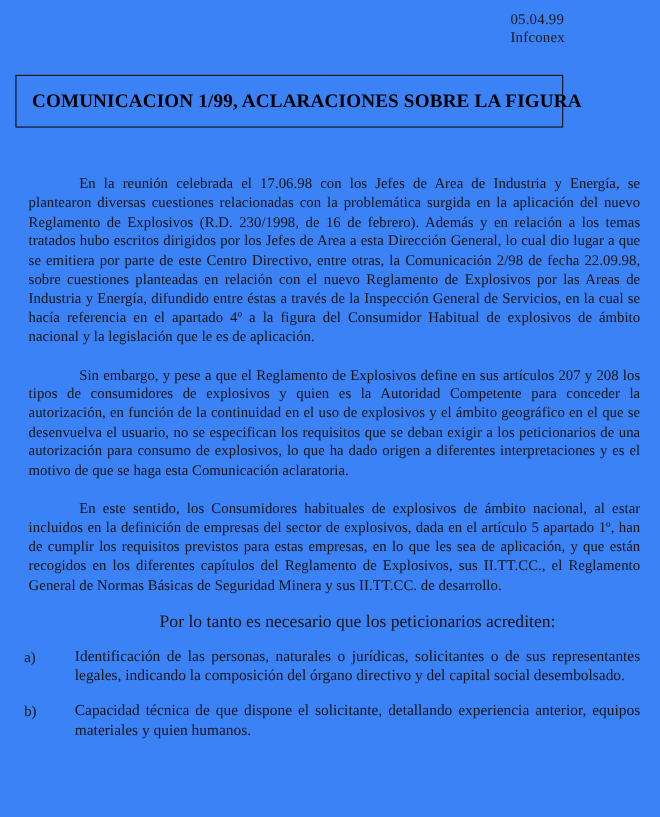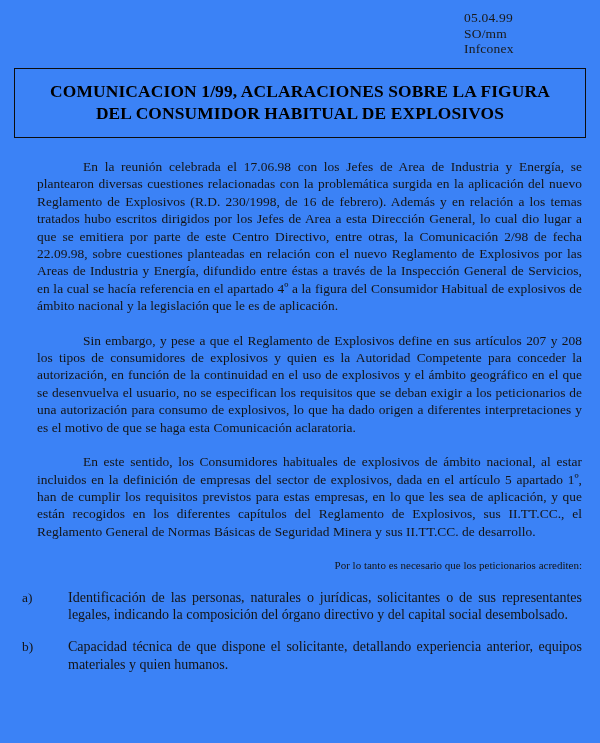--- a/index.html
+++ b/index.html
@@ -38,21 +38,21 @@
     letter-spacing: 0.2px;
     color: #1a1a1a;
     white-space: nowrap;
   }
 
   
   .title-box {
     position: absolute;
     top: 68px;
     left: 14px;
-    width: 572px;
+    width: 498px;
     box-sizing: border-box;
     border: 1.6px solid #0d0d0d;
     padding: 11px 14px 13px 14px;
     text-align: center;
   }
   .title-line {
     font-size: 17.4px;
     line-height: 22px;
     font-weight: bold;
     letter-spacing: 0.15px;
@@ -61,35 +61,35 @@
   }
 
   
   .body-area {
     position: absolute;
     top: 158px;
     left: 22px;
     width: 560px;
   }
   p.para {
-    margin: 0 0 17px 15px;
+    margin: 0 0 17px 4px;
     text-indent: 46px;
     text-align: justify;
     font-size: 13.4px;
     line-height: 17.4px;
     letter-spacing: 0.05px;
     color: #141414;
     -webkit-hyphens: none;
     hyphens: none;
   }
   p.para-lead {
     margin: 0 0 14px 0;
     text-indent: 46px;
-    text-align: right;
-    font-size: 11px;
+    text-align: center;
+    font-size: 16px;
     line-height: 17.4px;
     color: #141414;
   }
 
   
   .item-list {
     margin-top: 2px;
   }
   .item {
     display: flex;
@@ -109,27 +109,25 @@
     color: #141414;
   }
 </style>
 </head>
 <body>
 
 <div class="page">
 
   <div class="doc-header">
     <div class="meta-line">05.04.99</div>
-    <div class="meta-line">SO/mm</div>
     <div class="meta-line">Infconex</div>
   </div>
 
   <div class="title-box">
     <div class="title-line">COMUNICACION 1/99, ACLARACIONES SOBRE LA FIGURA</div>
-    <div class="title-line">DEL CONSUMIDOR HABITUAL DE EXPLOSIVOS</div>
   </div>
 
   <div class="body-area">
 
     <p class="para">En la reunión celebrada el 17.06.98 con los Jefes de Area de Industria y Energía, se plantearon diversas cuestiones relacionadas con la problemática surgida en la aplicación del nuevo Reglamento de Explosivos (R.D. 230/1998, de 16 de febrero). Además y en relación a los temas tratados hubo escritos dirigidos por los Jefes de Area a esta Dirección General, lo cual dio lugar a que se emitiera por parte de este Centro Directivo, entre otras, la Comunicación 2/98 de fecha 22.09.98, sobre cuestiones planteadas en relación con el nuevo Reglamento de Explosivos por las Areas de Industria y Energía, difundido entre éstas a través de la Inspección General de Servicios, en la cual se hacía referencia en el apartado 4º a la figura del Consumidor Habitual de explosivos de ámbito nacional y la legislación que le es de aplicación.</p>
 
     <p class="para">Sin embargo, y pese a que el Reglamento de Explosivos define en sus artículos 207 y 208 los tipos de consumidores de explosivos y quien es la Autoridad Competente para conceder la autorización, en función de la continuidad en el uso de explosivos y el ámbito geográfico en el que se desenvuelva el usuario, no se especifican los requisitos que se deban exigir a los peticionarios de una autorización para consumo de explosivos, lo que ha dado origen a diferentes interpretaciones y es el motivo de que se haga esta Comunicación aclaratoria.</p>
 
     <p class="para">En este sentido, los Consumidores habituales de explosivos de ámbito nacional, al estar incluidos en la definición de empresas del sector de explosivos, dada en el artículo 5 apartado 1º, han de cumplir los requisitos previstos para estas empresas, en lo que les sea de aplicación, y que están recogidos en los diferentes capítulos del Reglamento de Explosivos, sus II.TT.CC., el Reglamento General de Normas Básicas de Seguridad Minera y sus II.TT.CC. de desarrollo.</p>
 

